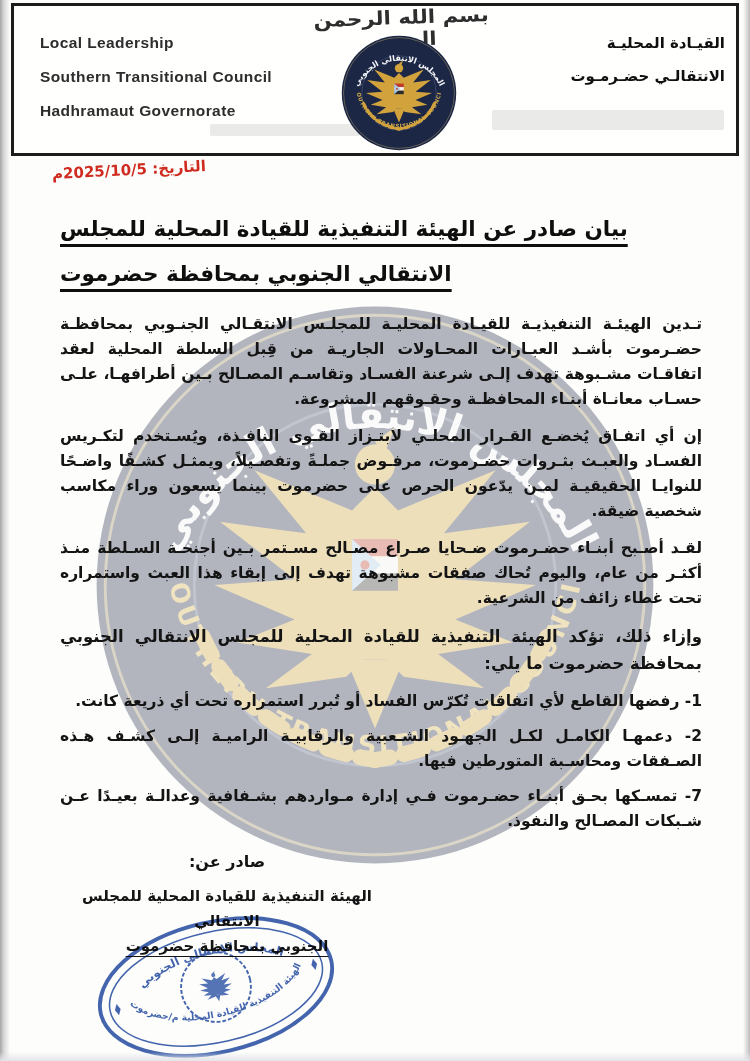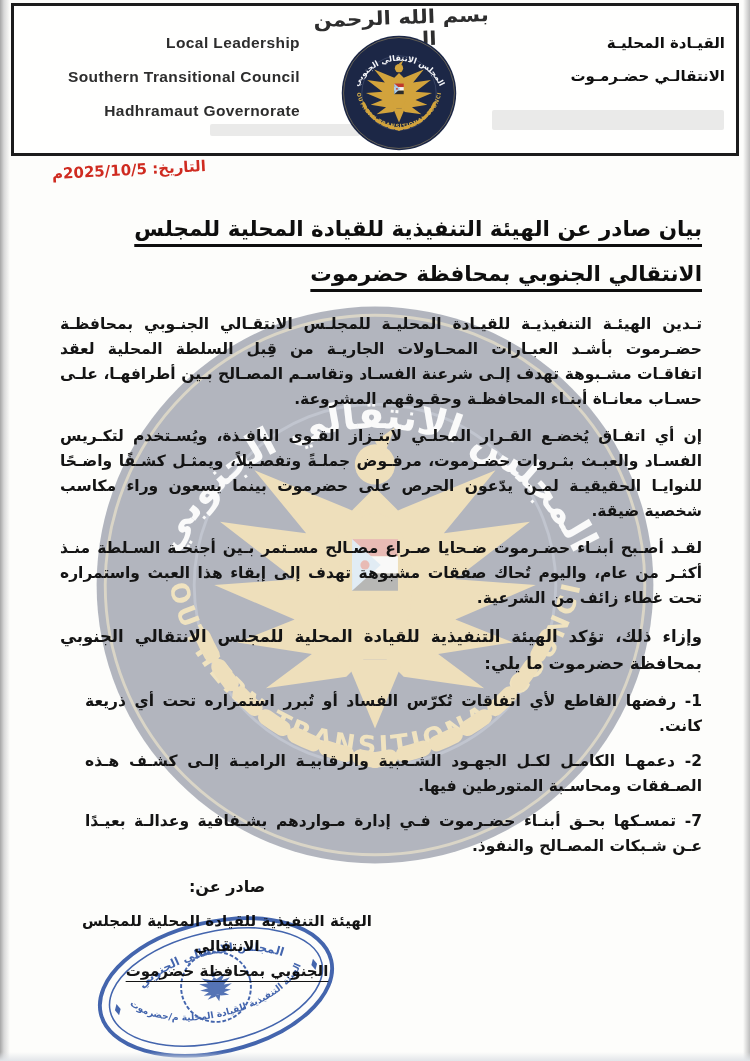--- a/index.html
+++ b/index.html
@@ -15,48 +15,48 @@
     background:linear-gradient(to left,#bdbdbd,rgba(255,255,255,0));}
   .edge-bottom{position:absolute;left:0;right:0;bottom:0;height:9px;z-index:40;
     background:linear-gradient(to top,#e2e5e9,rgba(255,255,255,0));}
 
   
   .header-box{position:absolute;left:11px;right:11px;top:3px;height:147px;
     border:3px solid #1c1c1c;background:#fffffe;z-index:5;}
   .smudge{position:absolute;background:#c9c9c9;opacity:.38;border-radius:2px;}
   .smudge-a{left:196px;top:118px;width:150px;height:12px;}
   .smudge-b{left:478px;top:104px;width:232px;height:20px;}
-  .header-english{position:absolute;left:36px;top:28px;width:250px;text-align:right;
+  .header-english{position:absolute;left:26px;top:28px;width:250px;text-align:left;
     font-family:"Liberation Sans",sans-serif;font-weight:700;font-size:15.5px;color:#2d2d2d;}
   .header-english div{margin-bottom:16px;letter-spacing:.4px;}
   .bismillah{position:absolute;left:290px;top:0px;width:195px;text-align:center;
     font-weight:700;font-size:19px;color:#2e2e2e;direction:rtl;
     transform:rotate(-2deg) scaleX(1.12);letter-spacing:-1px;}
   .header-logo{position:absolute;left:326px;top:28px;width:118px;height:118px;}
   .header-arabic{position:absolute;left:481px;top:28px;width:230px;text-align:right;
     font-weight:700;font-size:15px;color:#101010;direction:rtl;}
   .header-arabic div{margin-bottom:15px;}
 
   
   .date-line{position:absolute;left:52px;top:161px;z-index:6;direction:rtl;
     color:#cf2b20;font-weight:700;font-size:15px;transform:rotate(-3deg);}
 
   
   .watermark{position:absolute;left:88px;top:298px;width:574px;height:574px;
     opacity:.33;z-index:0;pointer-events:none;}
 
   
   .content{position:absolute;left:60px;right:48px;top:206px;z-index:1;direction:rtl;}
-  .doc-title{text-align:right;font-weight:700;font-size:21.5px;line-height:45px;
+  .doc-title{text-align:left;font-weight:700;font-size:21.5px;line-height:45px;
     margin-bottom:16px;color:#0e0e0e;}
   .doc-title .u{text-decoration:underline;text-decoration-thickness:2.5px;text-underline-offset:8px;}
   .para{font-size:15.5px;font-weight:700;line-height:25px;text-align:justify;
     margin:0 0 12px 0;}
   .para.em{font-size:16.5px;line-height:27px;}
-  .para.item{margin-bottom:10px;margin-left:25px;}
+  .para.item{margin-bottom:10px;}
 
   
   .footer{width:330px;margin-left:2px;margin-right:auto;margin-top:18px;
     text-align:center;position:relative;}
   .issued{font-size:16px;font-weight:700;margin-bottom:13px;}
   .sig{font-size:15px;font-weight:700;line-height:25px;}
   .sig2{text-decoration:underline;text-underline-offset:5px;}
 
   
   .stamp{position:absolute;left:90px;top:914px;width:252px;height:146px;z-index:3;

